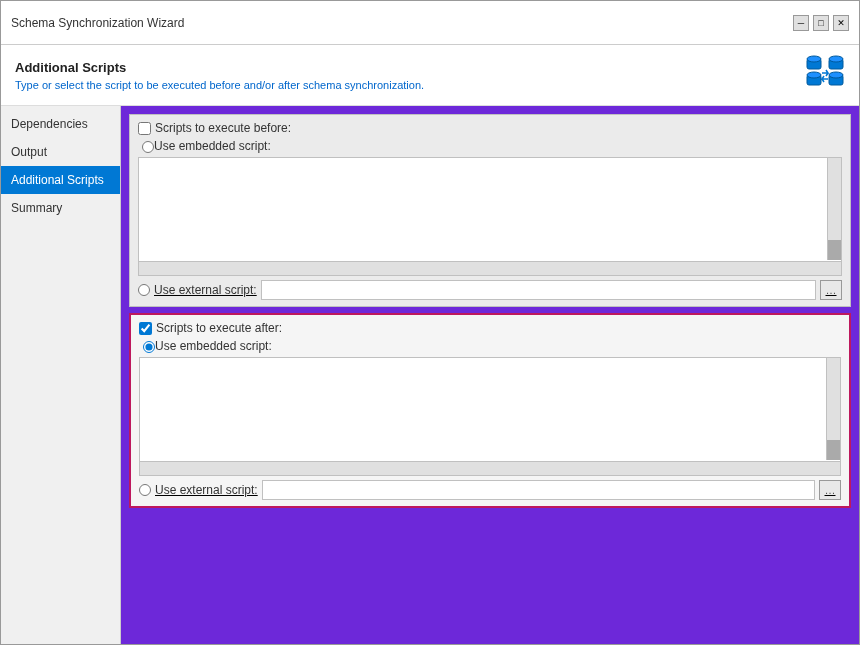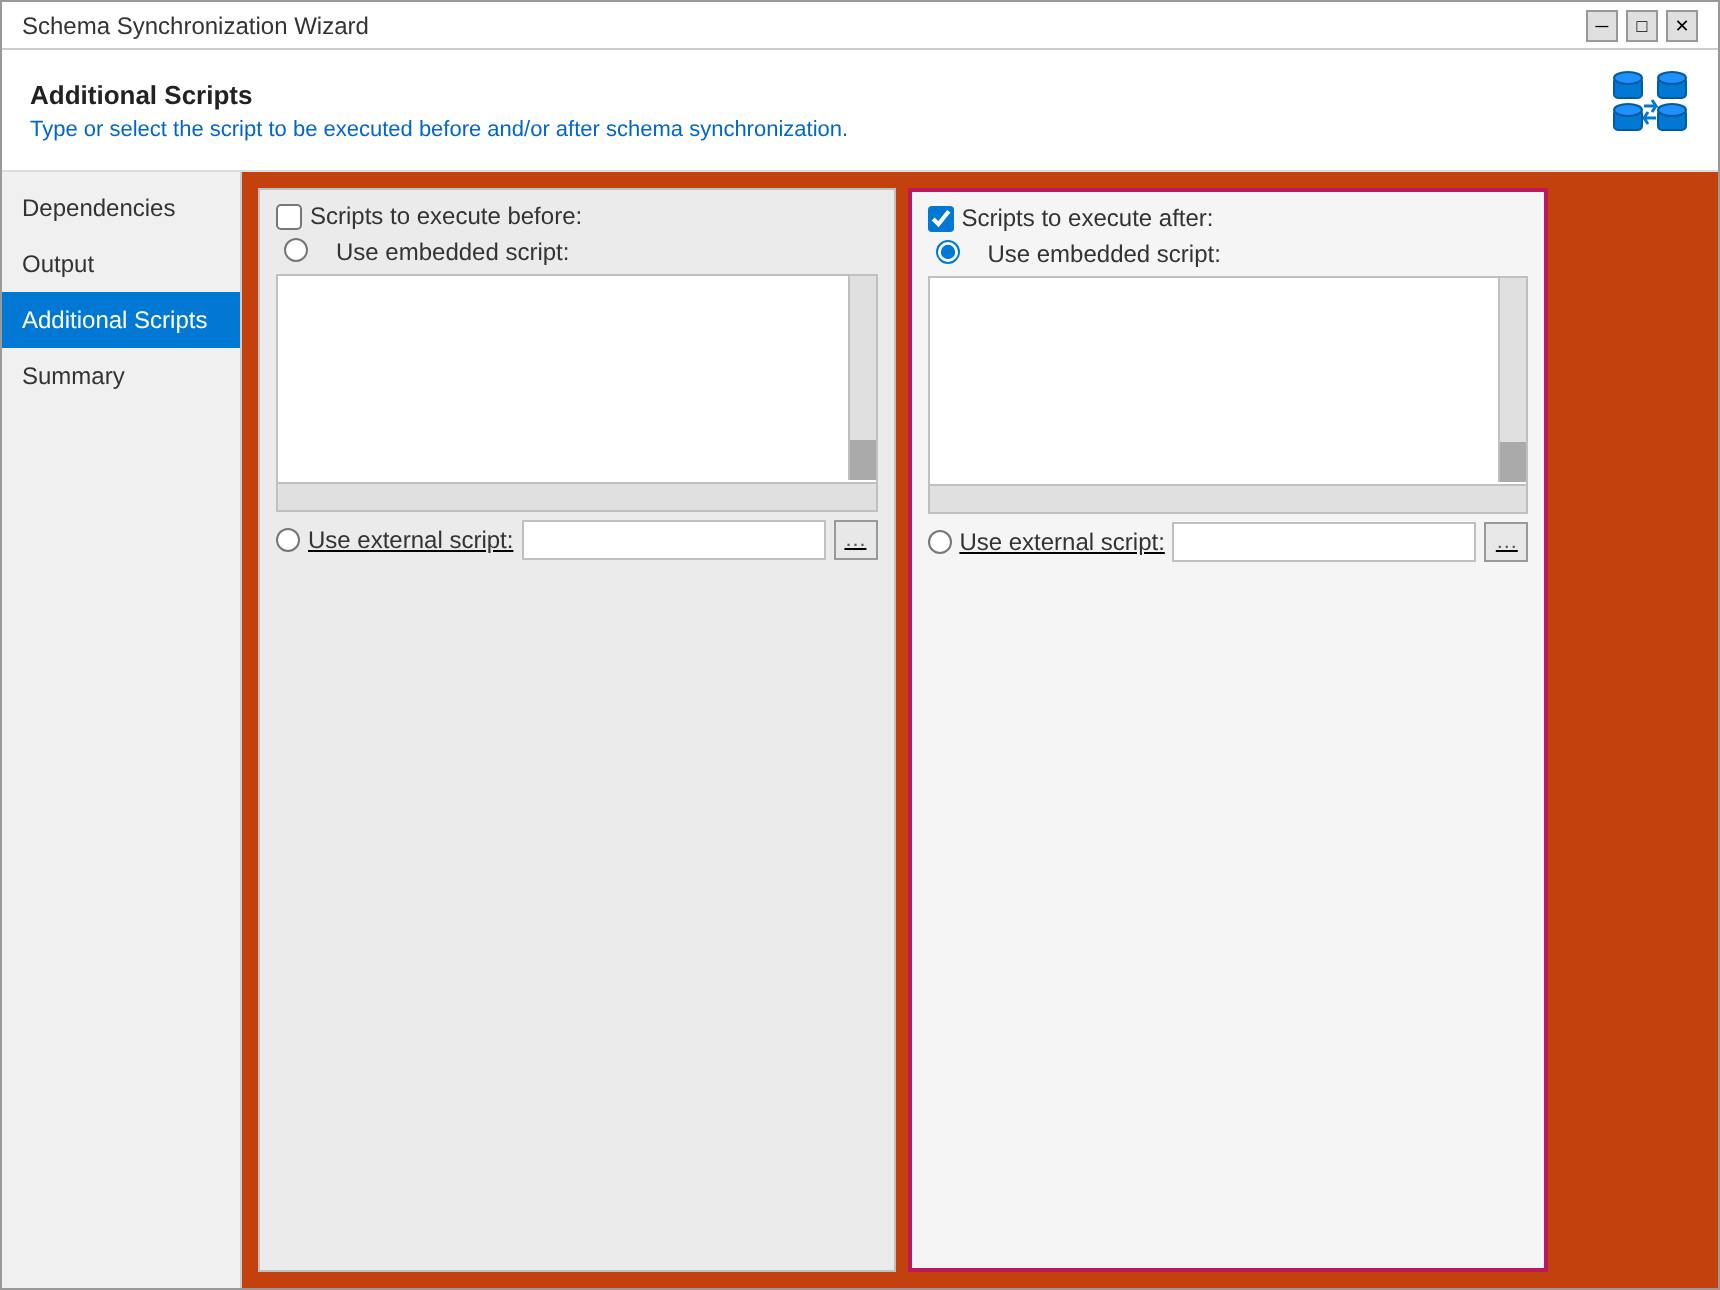--- a/index.html
+++ b/index.html
@@ -21,21 +21,21 @@
       display: flex;
       flex-direction: column;
     }
     .title-bar {
       background: #fff;
       border-bottom: 1px solid #ccc;
       padding: 8px 10px;
       display: flex;
       align-items: center;
       justify-content: space-between;
-      height: 24px;
+      height: 44px;
     }
     .title-bar-text {
       font-size: 12px;
       font-weight: normal;
       color: #333;
     }
     .title-bar-controls {
       display: flex;
       gap: 4px;
     }
@@ -97,25 +97,25 @@
       cursor: pointer;
       border: none;
       background: transparent;
     }
     .sidebar-item.active {
       background: #0078d4;
       color: #fff;
     }
     .main-content {
       flex: 1;
-      background: #c2410c;
+      background: #6d28d9;
       padding: 8px;
       overflow-y: auto;
       display: flex;
-      flex-direction: row;
+      flex-direction: column;
       gap: 6px;
     }
     .section-box {
       background: #ebebeb;
       border: 1px solid #c0c0c0;
       padding: 6px 8px;
     }
     .section-box.highlighted {
       border: 2px solid #be185d;
       background: #f5f5f5;
@@ -131,22 +131,22 @@
       height: 13px;
       cursor: pointer;
       accent-color: #0078d4;
     }
     .section-label {
       font-size: 12px;
       color: #333;
     }
     .radio-row {
       display: flex;
-      align-items: flex-start;
-      gap: 14px;
+      align-items: flex-end;
+      gap: 0;
       margin: 4px 0 4px 4px;
     }
     .radio-input {
       width: 12px;
       height: 12px;
       cursor: pointer;
       accent-color: #0078d4;
     }
     .radio-label {
       font-size: 12px;

